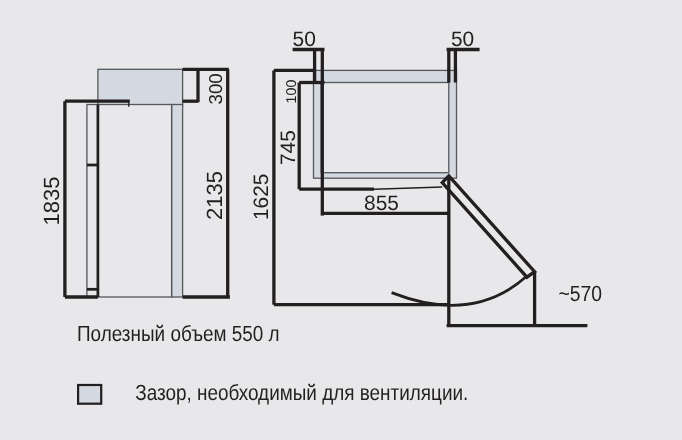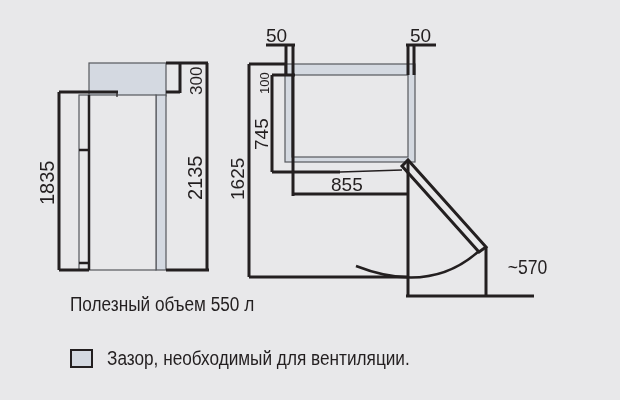--- a/index.html
+++ b/index.html
@@ -2,21 +2,21 @@
 <html><head>
 <meta charset="utf-8">
 <style>
   html, body { margin:0; padding:0; }
   body { width:620px; height:400px; background:#e8e8ea; position:relative; overflow:hidden;
          font-family:"Liberation Sans", sans-serif; }
   svg { position:absolute; left:0; top:0; }
   .dim { font-family:"Liberation Sans", sans-serif; fill:#231f20; }
   .caption { position:absolute; left:70px; top:293px; font-size:20px; color:#231f20;
              font-family:"Liberation Sans", sans-serif; transform:scaleX(0.86); transform-origin:left top; letter-spacing:0; }
-  .legend { position:absolute; left:70px; top:347px; display:flex; align-items:center; }
+  .legend { position:absolute; left:70px; top:347px; display:flex; align-items:center;gap:16px; }
   .legend-swatch { width:23px; height:19px; background:#d4d9e1; border:2px solid #231f20; box-sizing:border-box; }
   .legend-text { margin-left:14px; font-size:20px; color:#231f20; transform:scaleX(0.86); transform-origin:left center; white-space:nowrap; }
 </style>
 </head>
 <body>
 
 <svg width="620" height="400" viewBox="0 0 620 400">
 
   <g>
 

